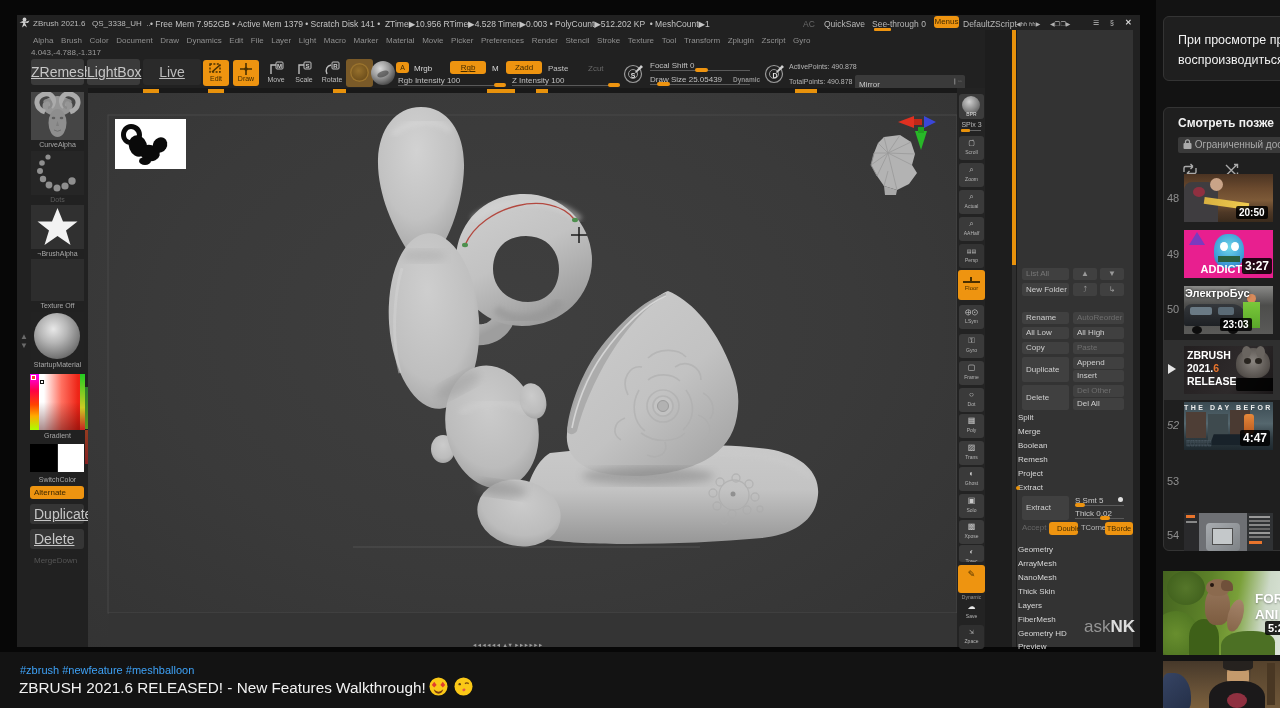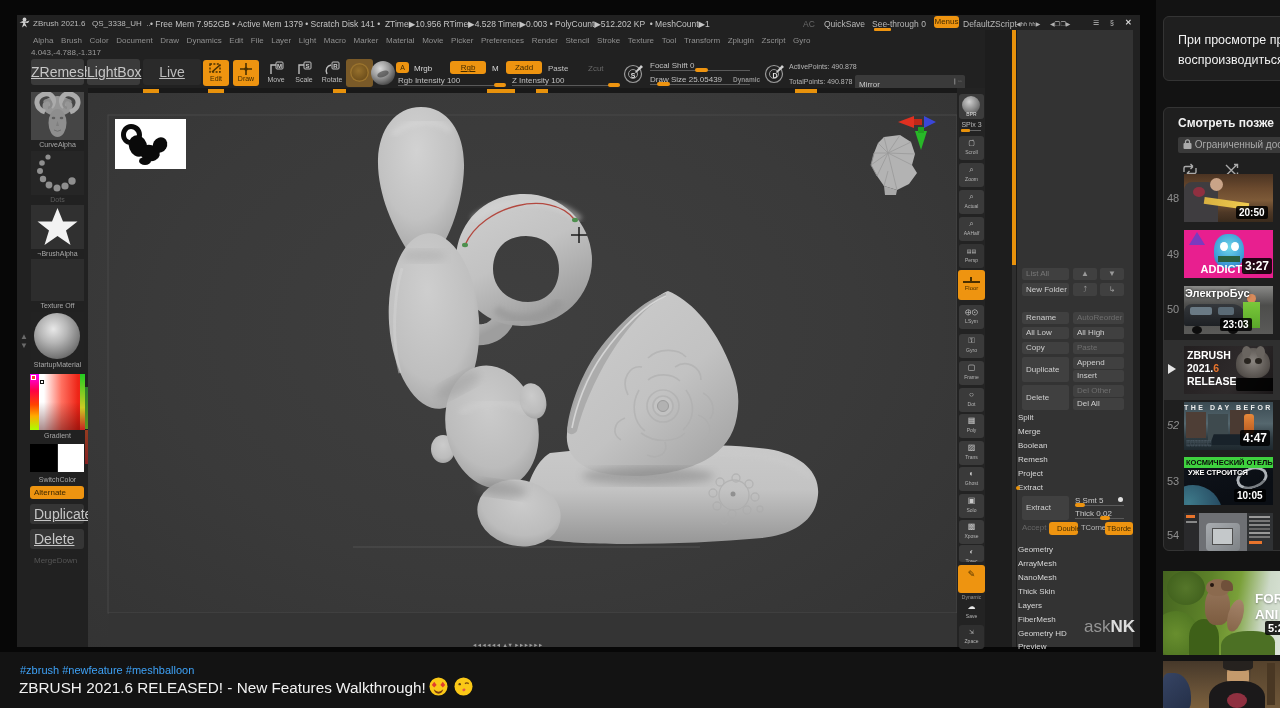--- a/index.html
+++ b/index.html
@@ -602,28 +602,20 @@
   <div class="thumb" style="top:402px;">
     <div class="abs" style="width:89px; height:48px; background:linear-gradient(180deg,#3a4a52 0%,#55676e 45%,#2e3a40 75%,#1e282e 100%);"></div>
     <div class="abs" style="left:2px; top:10px; width:20px; height:26px; background:#4e3e36; box-shadow:22px 2px 0 #3e4a4e, 44px -2px 0 #4a3a32;"></div>
     <div class="abs" style="left:28px; top:30px; width:34px; height:14px; background:#18222a; transform:perspective(40px) rotateX(40deg);"></div>
     <div class="abs" style="left:60px; top:12px; width:10px; height:20px; background:linear-gradient(180deg,#e8883a,#b85a20); border-radius:3px;"></div>
     <div class="abs" style="left:0px; top:2px; width:89px; text-align:center; font-size:7px; font-weight:bold; color:#ececec; letter-spacing:2.5px; white-space:nowrap;">THE DAY BEFORE</div>
     <div class="abs" style="left:2px; top:38px; font-size:6px; color:#9ab;">░░░░░░</div>
     <div class="badge" style="left:56px; top:28px; font-size:12px;">4:47</div>
   </div>
 
-  <div class="thumb" style="top:457px;">
-    <div class="abs" style="width:89px; height:48px; background:linear-gradient(160deg,#10141c,#0a0e14 70%);"></div>
-    <div class="abs" style="left:-20px; top:28px; width:58px; height:56px; border-radius:50%; background:radial-gradient(circle at 42% 32%,#3e7a8a,#2a5268 55%,#16303f);"></div>
-    <div class="abs" style="left:52px; top:8px; width:32px; height:26px; border:3.5px solid #aeb3b8; border-radius:50%; transform:rotate(-18deg) scaleY(0.8); border-bottom-color:#787d82;"></div>
-    <div class="abs" style="left:0px; top:0px; background:#3fd23f; color:#0a0a0a; font-size:7.5px; font-weight:bold; padding:1px 2px; white-space:nowrap;">КОСМИЧЕСКИЙ ОТЕЛЬ</div>
-    <div class="abs" style="left:4px; top:11px; color:#fff; font-size:7.5px; font-weight:bold; text-shadow:0 1px 1px #000;">УЖЕ СТРОИТСЯ</div>
-    <div class="badge" style="left:50px; top:32px;">10:05</div>
-  </div>
 
   <div class="thumb" style="top:513px; height:38px;">
     <div class="abs" style="width:89px; height:48px; background:#6e7074;"></div>
     <div class="abs" style="left:0; top:0; width:15px; height:48px; background:#2a2a2c;"></div>
     <div class="abs" style="left:63px; top:0; width:26px; height:48px; background:#303234;"></div>
     <div class="abs" style="left:2px; top:2px; width:9px; height:3px; background:#e8742c;"></div>
     <div class="abs" style="left:2px; top:8px; width:11px; height:2px; background:#888;"></div>
     <div class="abs" style="left:65px; top:3px; width:21px; height:2px; background:#999; box-shadow:0 4px 0 #777, 0 8px 0 #888, 0 12px 0 #666, 0 16px 0 #999, 0 20px 0 #777;"></div>
     <div class="abs" style="left:65px; top:28px; width:13px; height:3px; background:#e8742c;"></div>
     <div class="abs" style="left:22px; top:10px; width:34px; height:28px; background:linear-gradient(140deg,#a8acb0,#7e8286); border-radius:4px;"></div>

